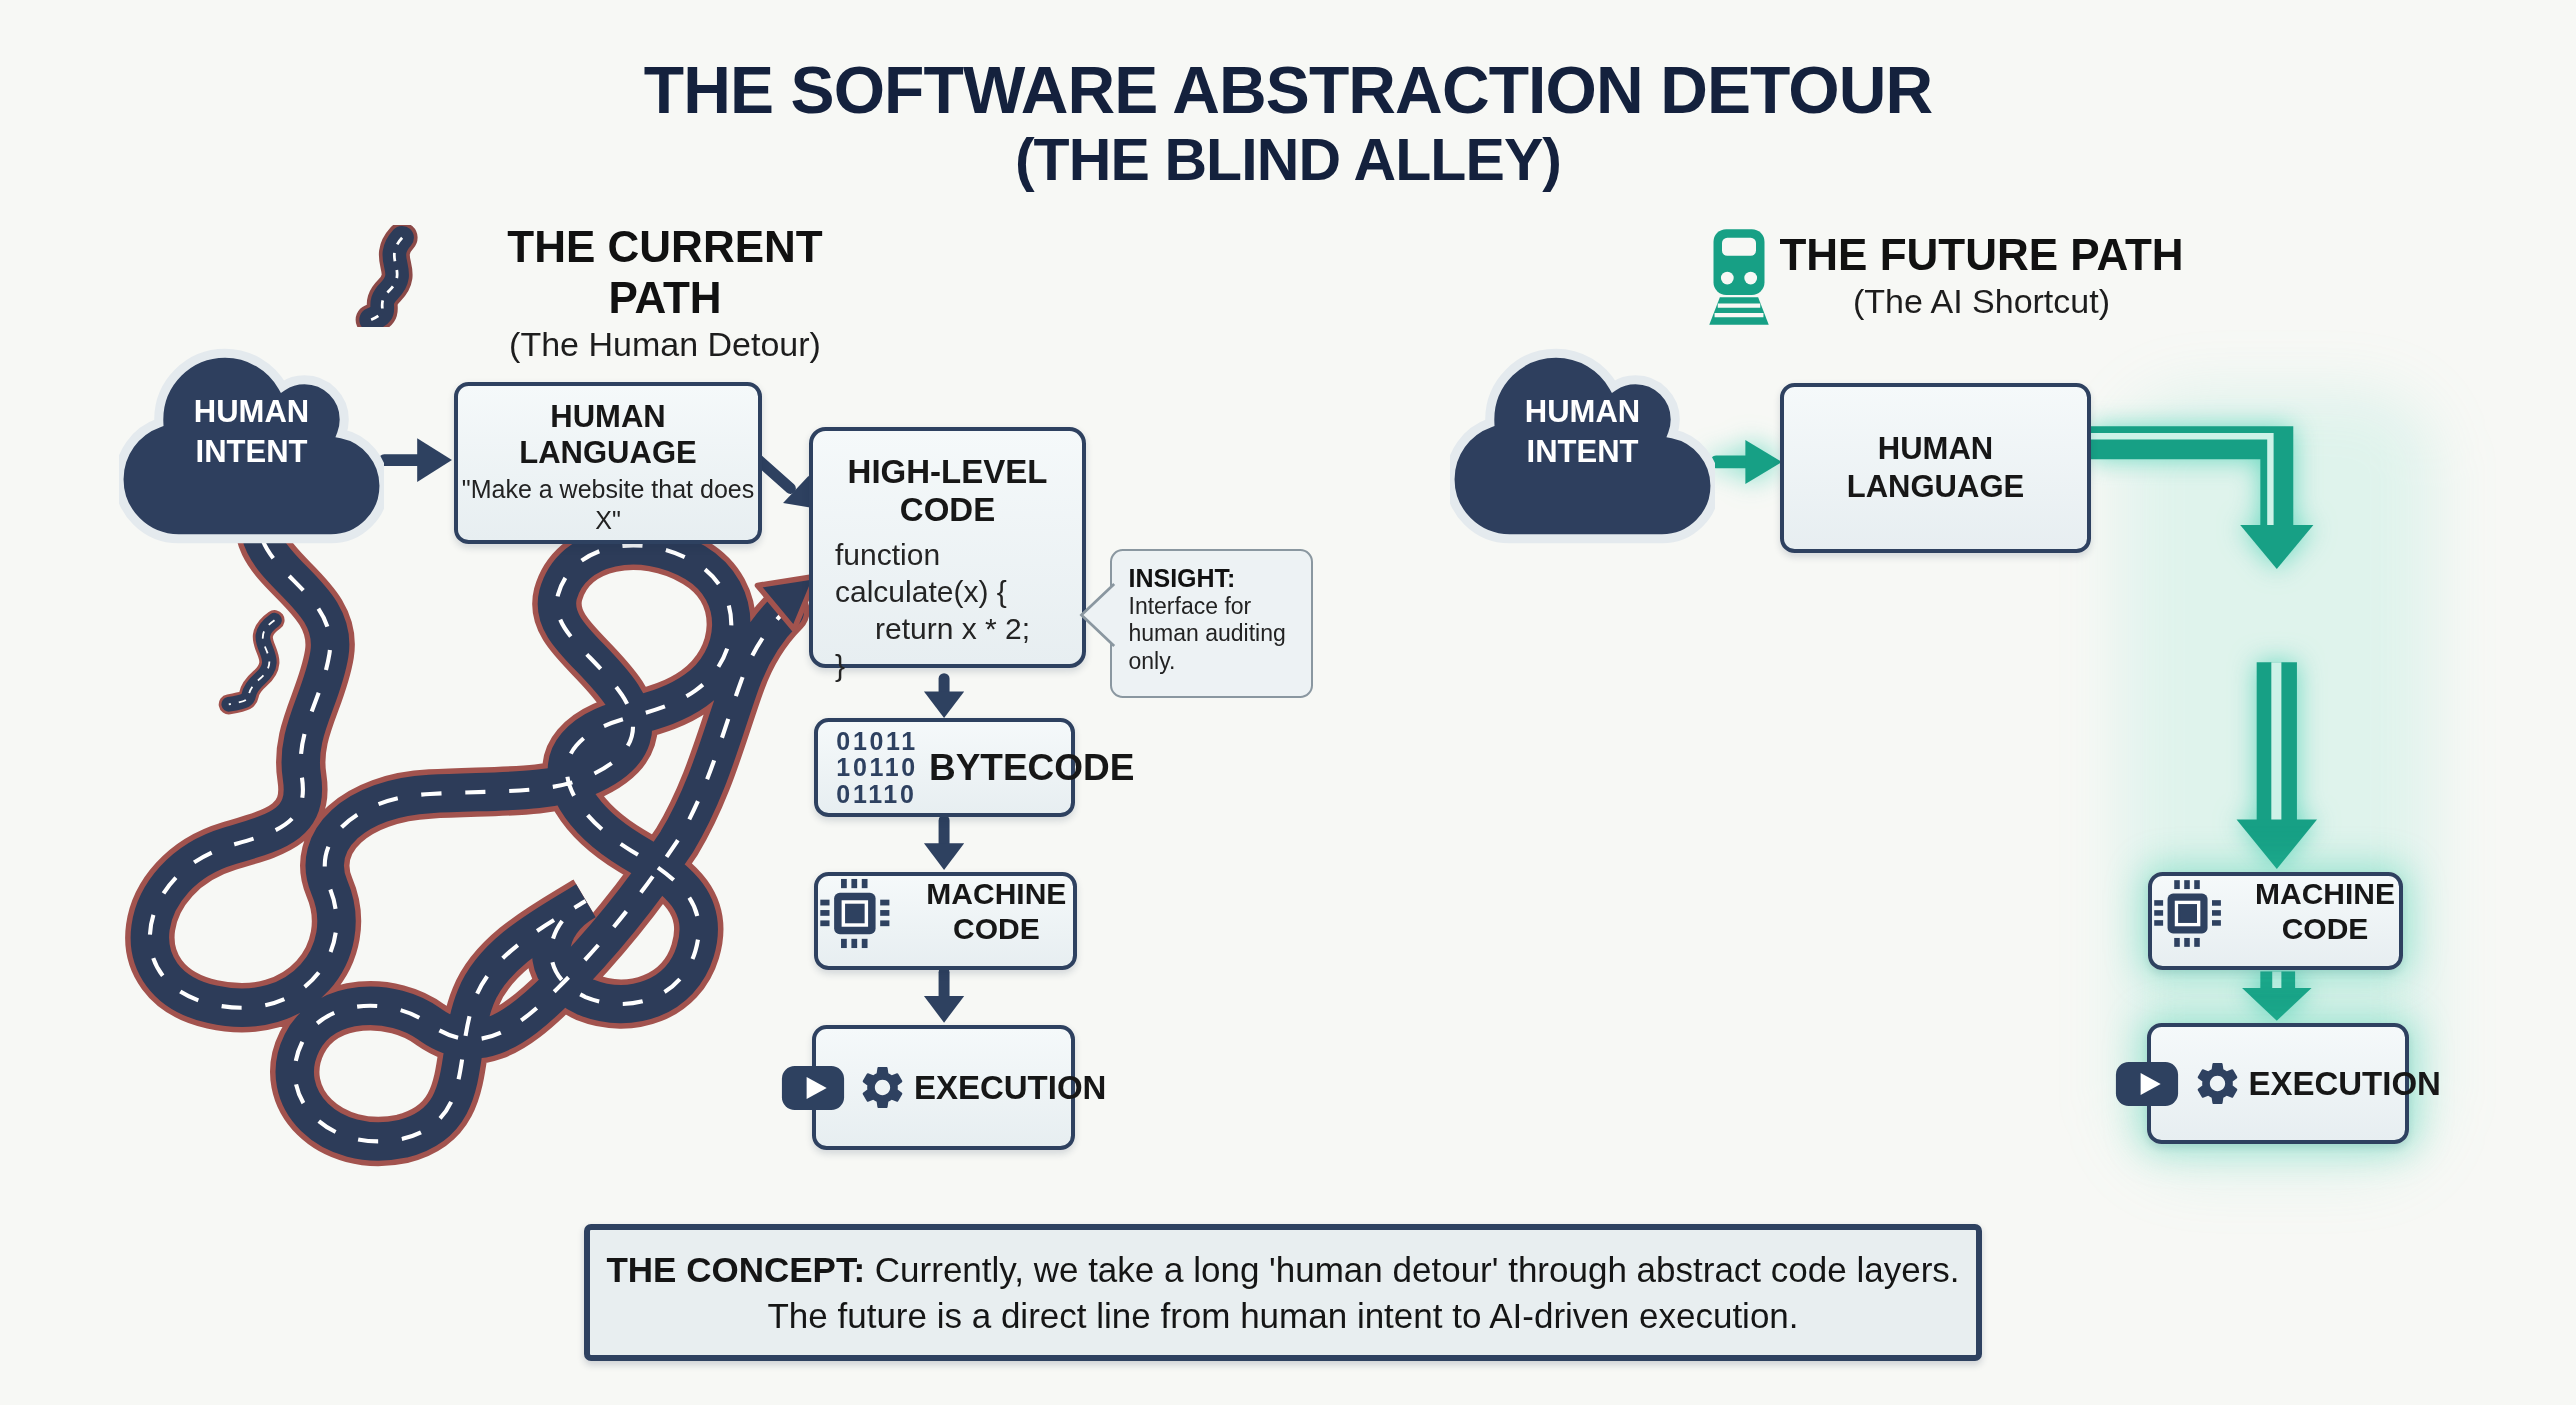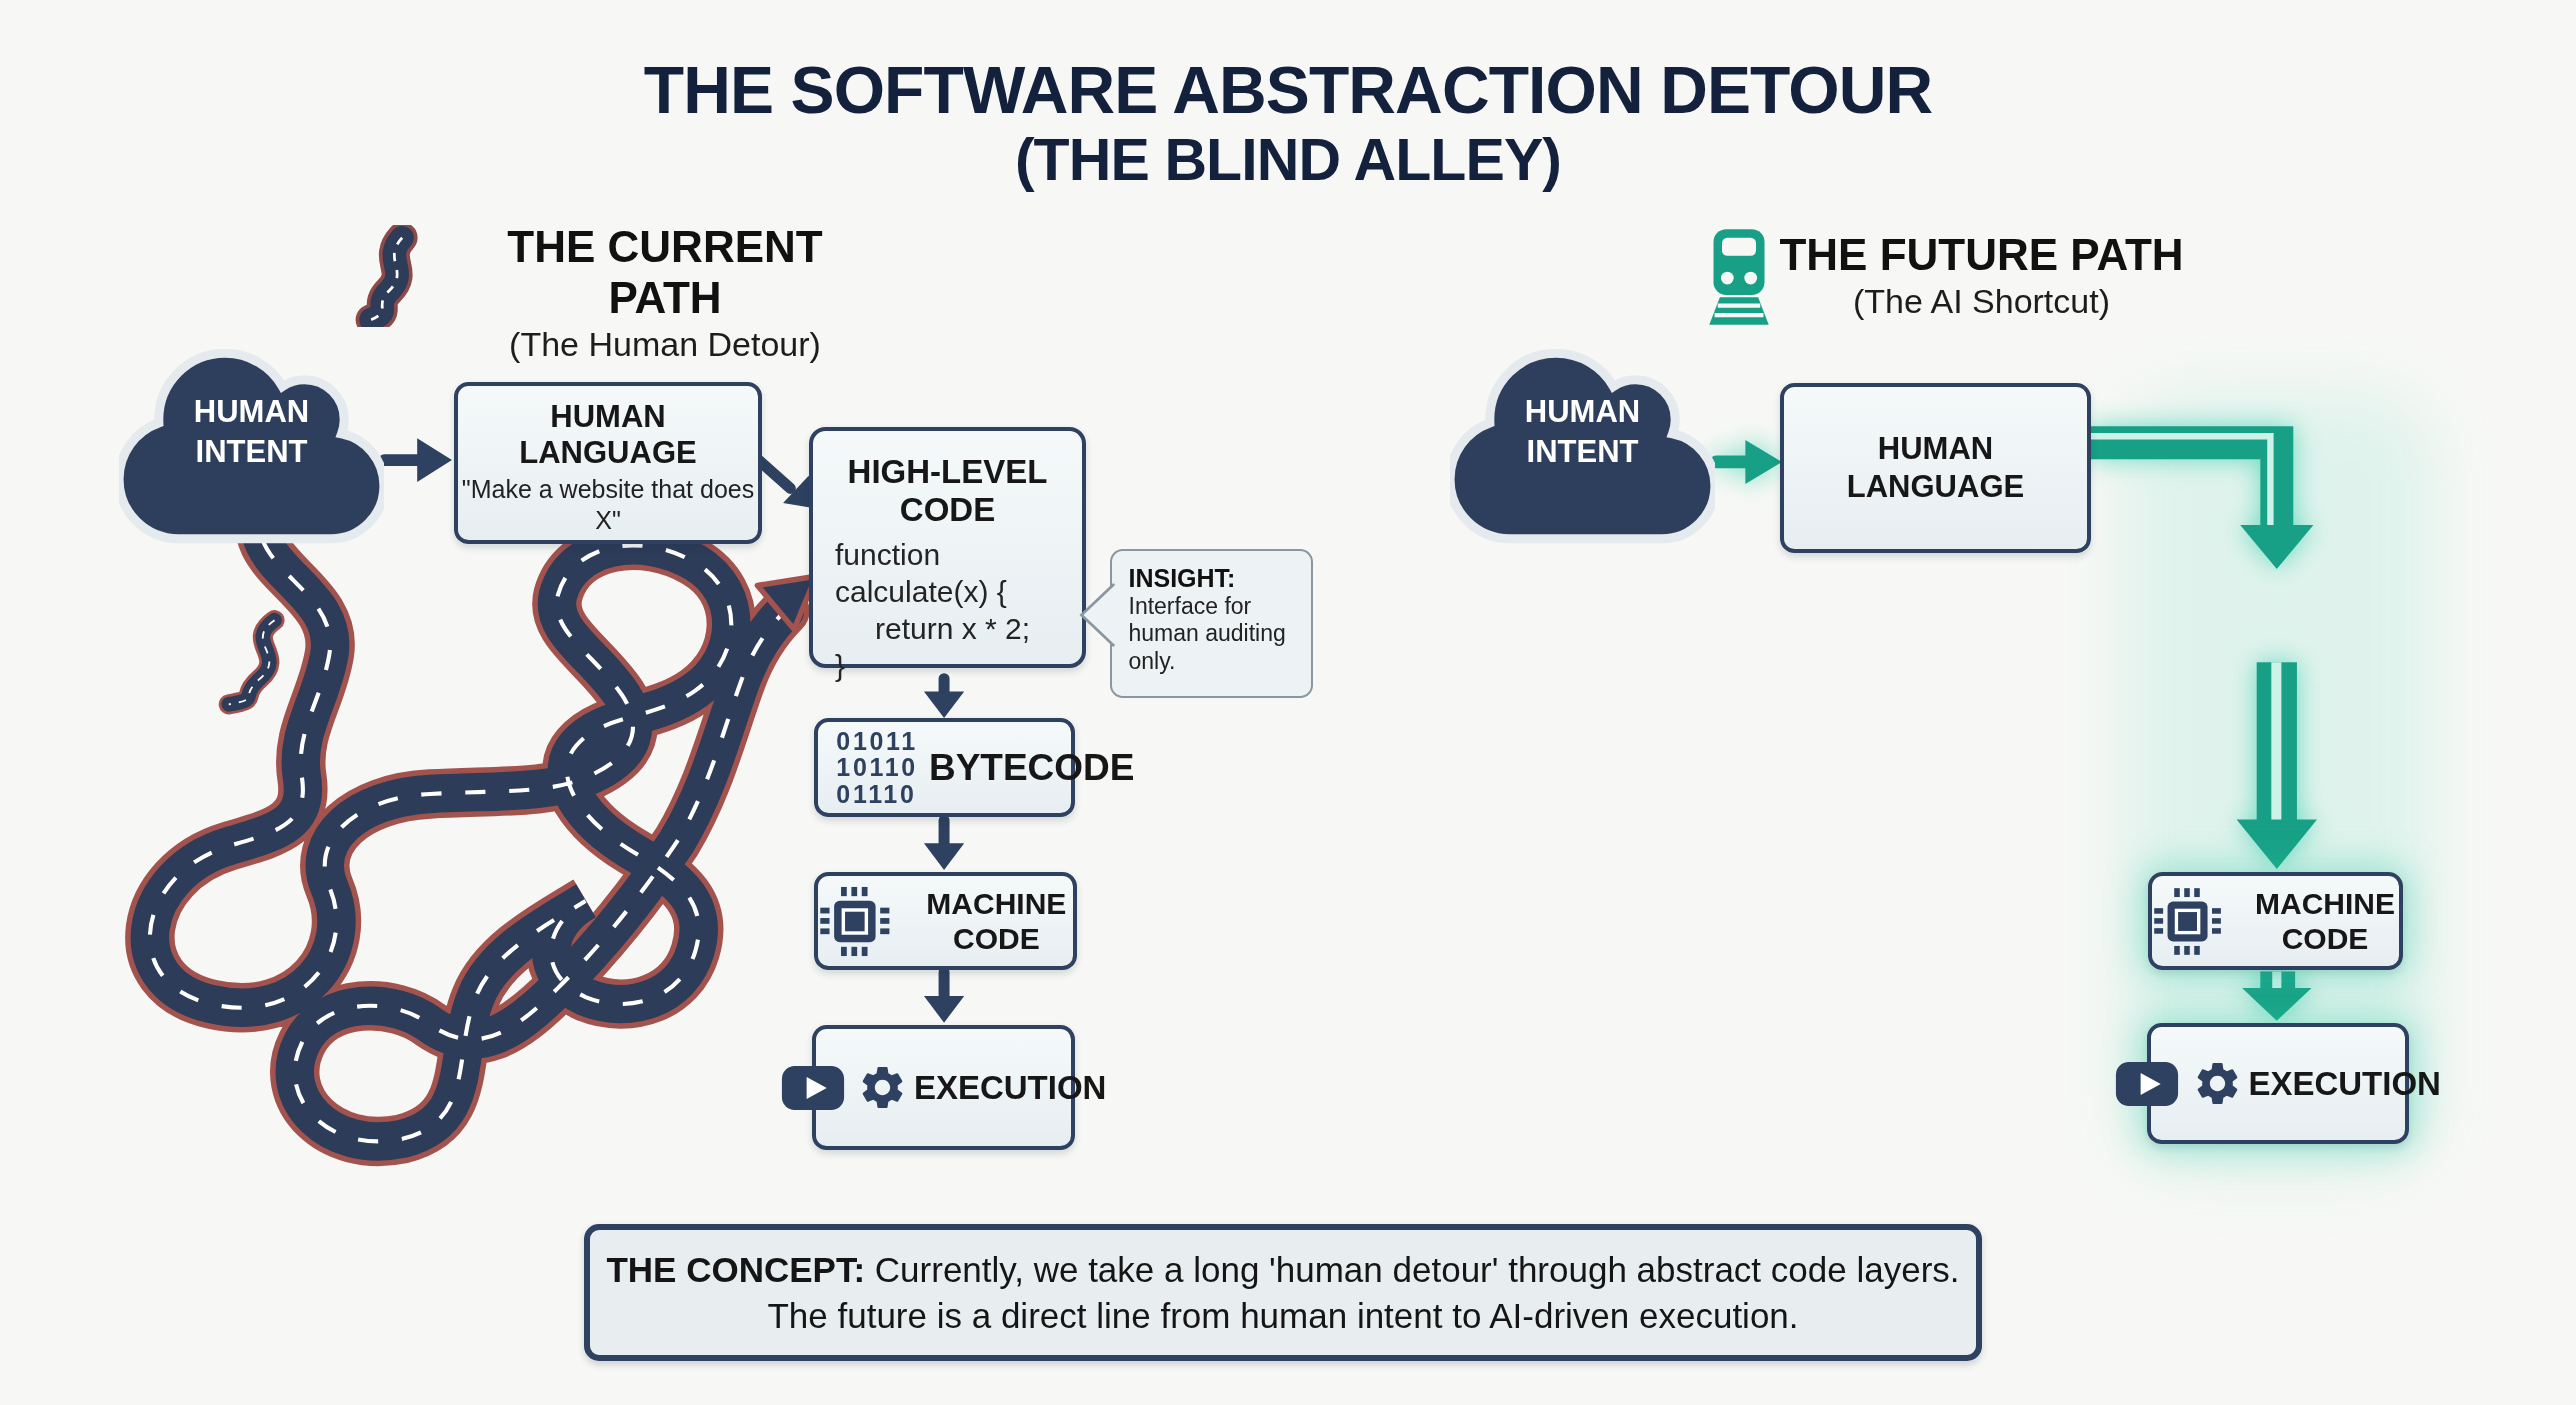--- a/index.html
+++ b/index.html
@@ -41,21 +41,21 @@
     box-sizing:border-box;padding:12.8px 0 0 16.5px;}
   .insight .lab{font-weight:700;font-size:25px;color:#111;}
   .insight .txt{font-size:23px;line-height:27.4px;color:#222;width:169px;}
   .insight-tail{left:1076px;top:582px;z-index:3;}
   
   .bytecode{left:814px;top:718px;width:261px;height:99px;display:flex;
     align-items:center;justify-content:flex-start;padding-left:18.3px;}
   .binary{color:#2e4160;font-weight:700;font-size:25px;line-height:26.5px;letter-spacing:2.7px;}
   .bytecode .box-title{font-size:37px;margin-left:11px;}
   
-  .machine{display:flex;align-items:center;justify-content:center;gap:28px;}
+  .machine{display:flex;justify-content:center;gap:28px;}
   .machine-l{left:814px;top:872px;width:263px;height:98px;}
   .machine-r{left:2148px;top:872px;width:255px;height:98px;}
   .machine .box-title{font-size:30px;line-height:35px;width:156px;}
   
   .execution{display:flex;flex-direction:row;align-items:center;justify-content:center;gap:5.5px;}
   .exec-l{left:812px;top:1025px;width:263px;height:125px;}
   .exec-r{left:2147px;top:1023px;width:262px;height:121px;}
   .execution .box-title{font-size:33px;}
   .icon-row{display:flex;align-items:center;gap:12.8px;}
   
@@ -65,21 +65,21 @@
   
   .ai-agent{left:2145px;top:567px;width:263px;height:98px;z-index:2;border-radius:14.6px;
     background:linear-gradient(180deg,#35ab8e 0%,#157c66 100%);
     border:2.7px solid #6fd6bd;display:flex;align-items:center;justify-content:center;gap:12.8px;
     box-shadow:0 0 42px 11px rgba(52,206,168,.55);}
   .ai-agent .box-title{color:#fff;font-size:38px;letter-spacing:1.8px;}
   .green-backdrop{left:2122px;top:393px;width:311px;height:778px;z-index:0;
     background:rgba(98,220,190,.16);filter:blur(31px);border-radius:73px;}
   
   .concept{left:584px;top:1224px;width:1398px;height:137px;z-index:2;
-    border:6.4px solid #2e4160;border-radius:15px;background:#e8eef0;
+    border:6.4px solid #2e4160;border-radius:7px;background:#e8eef0;
     box-sizing:border-box;display:flex;align-items:center;justify-content:center;
     box-shadow:0 3.7px 7.3px rgba(20,40,70,.18);}
   .concept p{margin:0;width:1354px;text-align:center;font-size:35px;line-height:46px;color:#151515;}
   .concept .lab{font-weight:700;}
 </style>
 </head>
 <body>
 
 <div id="stage">
 

